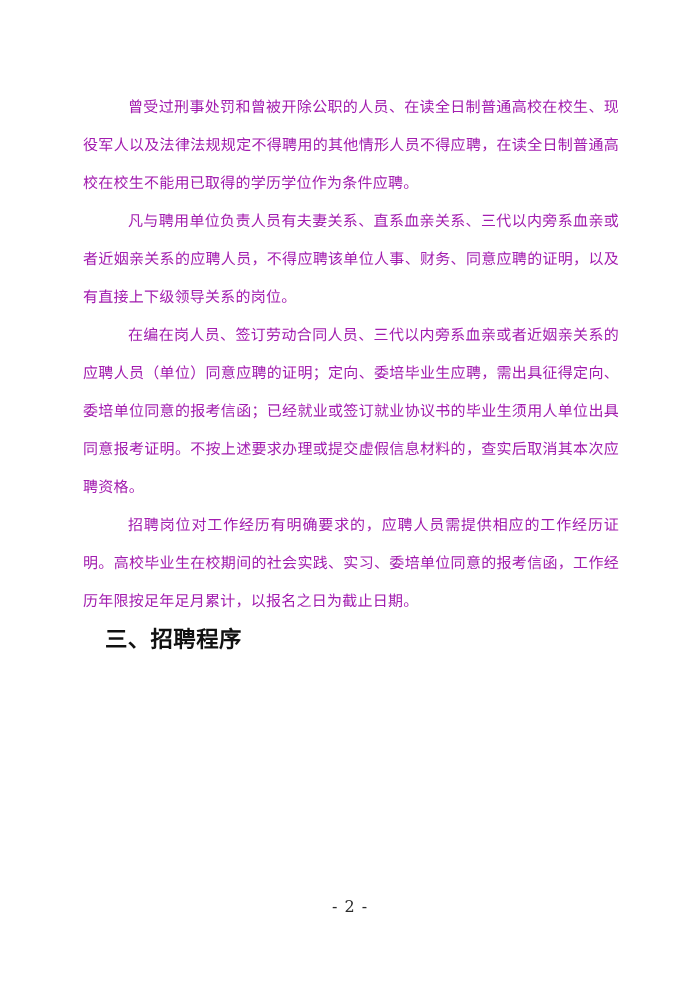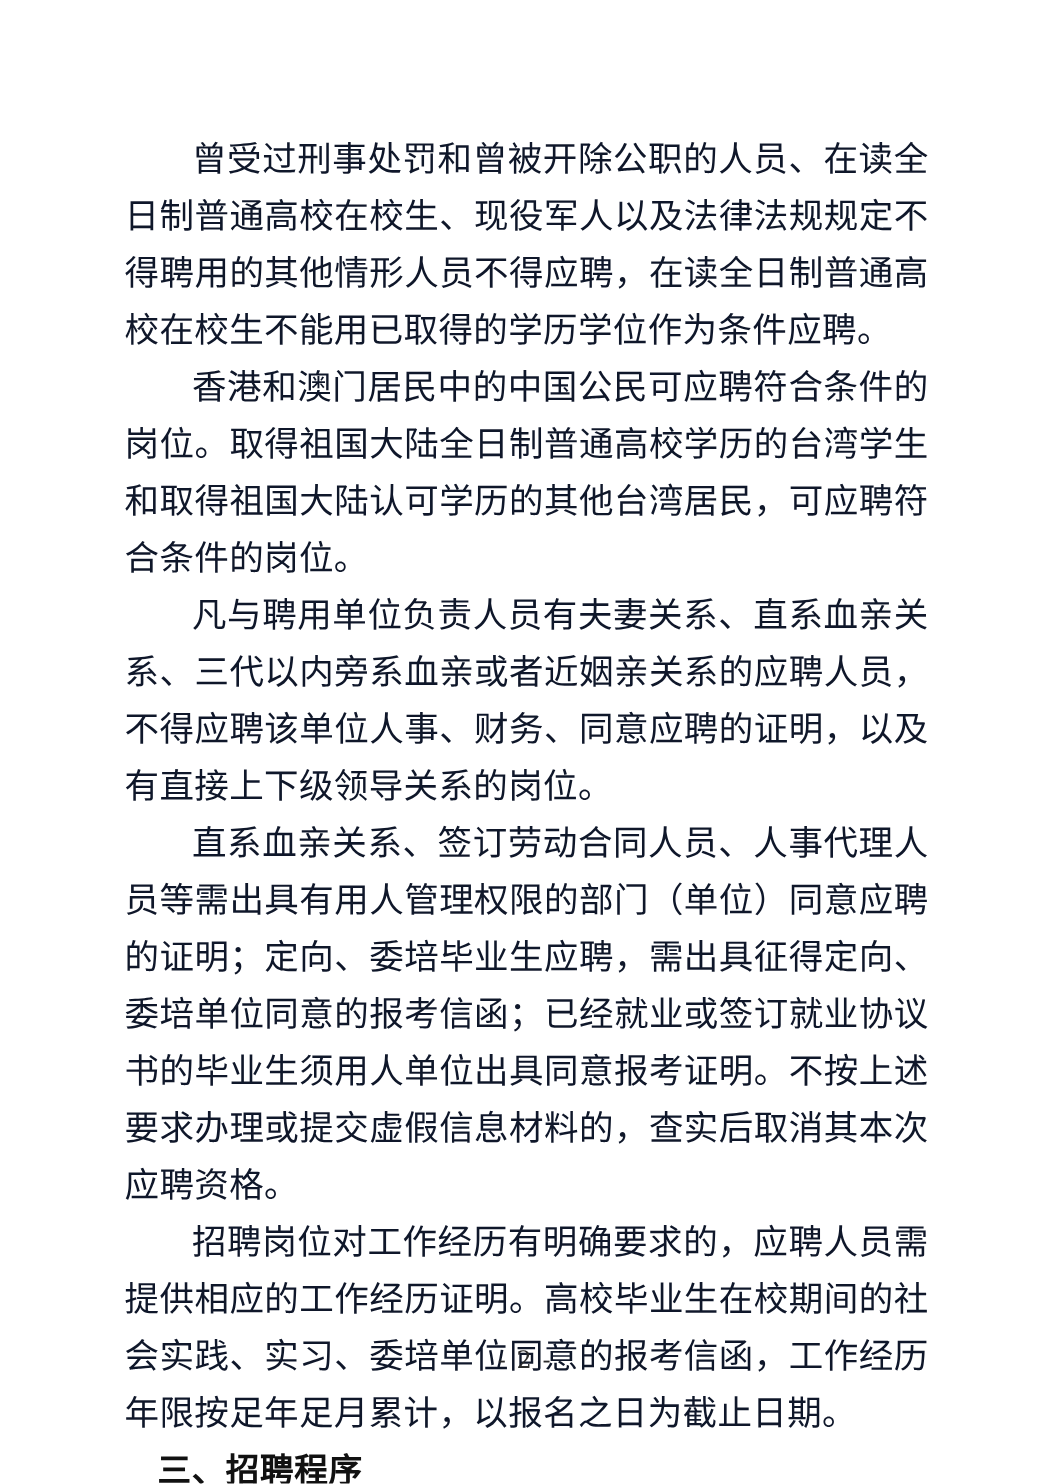--- a/index.html
+++ b/index.html
@@ -31,27 +31,27 @@
     left: 83px;
     top: 88px;
     width: 536px;
   }
 
   
   .para {
     margin: 0;
     padding: 0;
     font-family: "DejaVu Serif", "Liberation Serif", serif;
-    font-size: 23px;
+    font-size: 15px;
     line-height: 38px;
     letter-spacing: 0.25px;
     text-align: justify;
     text-justify: inter-character;
     text-indent: 45px;
-    color: #0f172a;
+    color: #a21caf;
     word-break: break-all;
     font-weight: 400;
   }
 
   
   .heading-hei {
     margin: 0;
     padding: 0;
     font-family: "DejaVu Sans", "Liberation Sans", sans-serif;
     font-size: 22.4px;
@@ -78,25 +78,24 @@
 </style>
 </head>
 <body>
 
 <div class="page">
 
   <div class="doc-body">
 
     <p class="para">曾受过刑事处罚和曾被开除公职的人员、在读全日制普通高校在校生、现役军人以及法律法规规定不得聘用的其他情形人员不得应聘，在读全日制普通高校在校生不能用已取得的学历学位作为条件应聘。</p>
 
-    <p class="para">香港和澳门居民中的中国公民可应聘符合条件的岗位。取得祖国大陆全日制普通高校学历的台湾学生和取得祖国大陆认可学历的其他台湾居民，可应聘符合条件的岗位。</p>
 
     <p class="para">凡与聘用单位负责人员有夫妻关系、直系血亲关系、三代以内旁系血亲或者近姻亲关系的应聘人员，不得应聘该单位人事、财务、同意应聘的证明，以及有直接上下级领导关系的岗位。</p>
 
-    <p class="para">直系血亲关系、签订劳动合同人员、人事代理人员等需出具有用人管理权限的部门（单位）同意应聘的证明；定向、委培毕业生应聘，需出具征得定向、委培单位同意的报考信函；已经就业或签订就业协议书的毕业生须用人单位出具同意报考证明。不按上述要求办理或提交虚假信息材料的，查实后取消其本次应聘资格。</p>
+    <p class="para">在编在岗人员、签订劳动合同人员、三代以内旁系血亲或者近姻亲关系的应聘人员（单位）同意应聘的证明；定向、委培毕业生应聘，需出具征得定向、委培单位同意的报考信函；已经就业或签订就业协议书的毕业生须用人单位出具同意报考证明。不按上述要求办理或提交虚假信息材料的，查实后取消其本次应聘资格。</p>
 
     <p class="para">招聘岗位对工作经历有明确要求的，应聘人员需提供相应的工作经历证明。高校毕业生在校期间的社会实践、实习、委培单位同意的报考信函，工作经历年限按足年足月累计，以报名之日为截止日期。</p>
 
     <h2 class="heading-hei">三、招聘程序</h2>
 
   </div>
 
   <div class="page-footer">- 2 -</div>
 
 </div>

